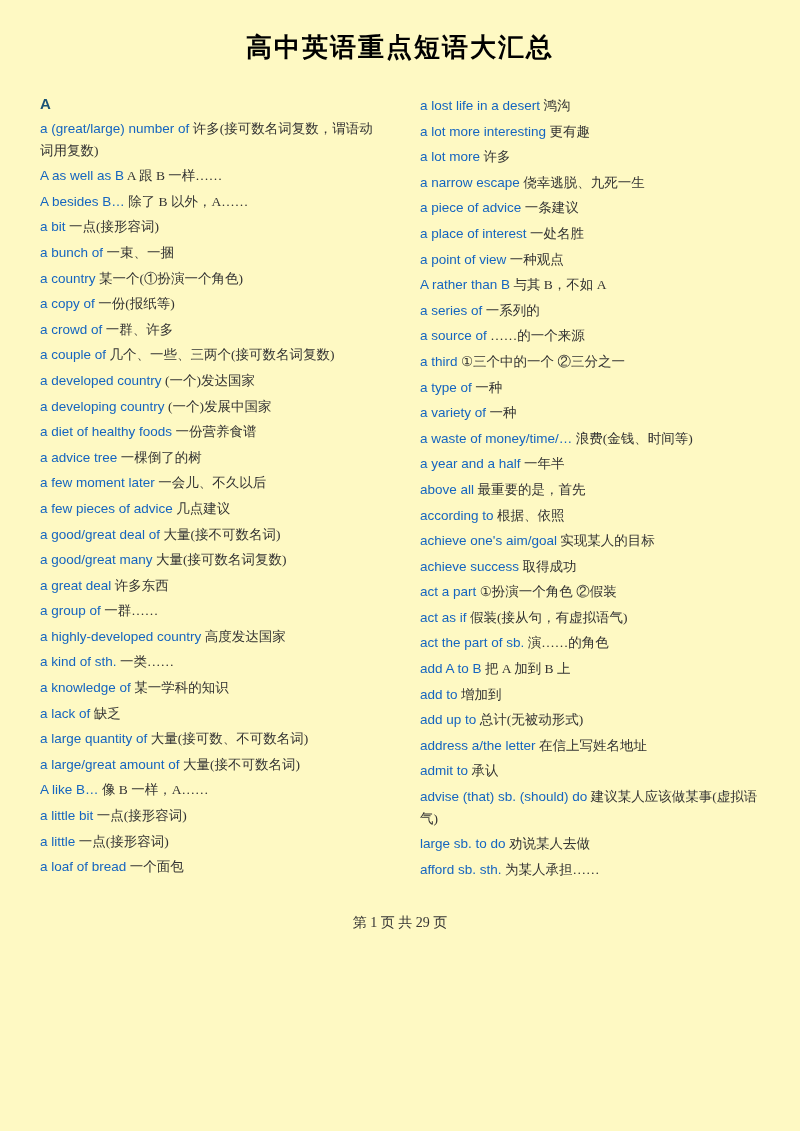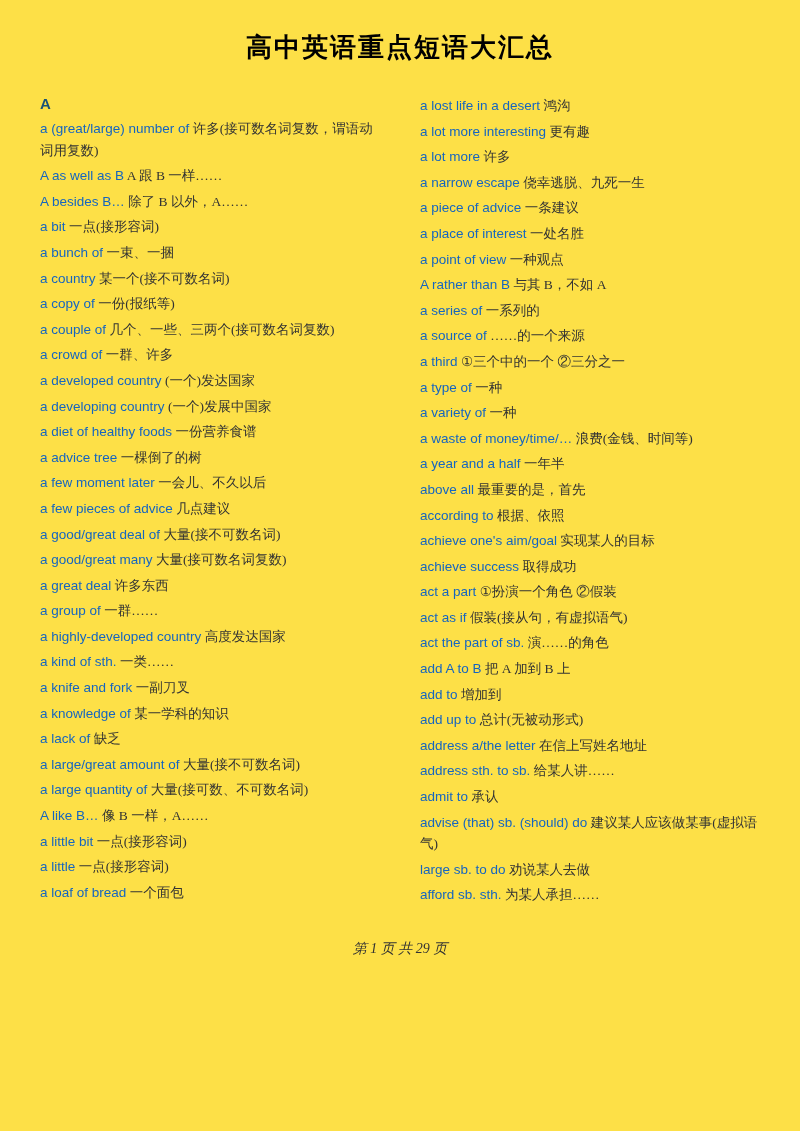--- a/index.html
+++ b/index.html
@@ -11,21 +11,21 @@
       background: #ffffff;
       font-family: "SimSun", "宋体", serif;
       font-size: 14px;
       color: #333;
       width: 800px;
       min-height: 1131px;
     }
     .page {
       width: 800px;
       min-height: 1131px;
-      background: #fde047;
+      background: #fef9c3;
       padding: 30px 40px 40px 40px;
       position: relative;
     }
     .title {
       text-align: center;
       font-size: 26px;
       font-weight: bold;
       color: #000;
       margin-bottom: 30px;
       letter-spacing: 2px;
@@ -65,60 +65,58 @@
       font-family: Arial, "Times New Roman", sans-serif;
     }
     .zh {
       color: #333;
     }
     .footer {
       text-align: center;
       margin-top: 30px;
       font-size: 14px;
       color: #333;
-      font-style: italic;
     }
   </style>
 </head>
 <body>
 
 <div class="page">
   <div class="title">高中英语重点短语大汇总</div>
 
   <div class="content-area">
 
     <div class="column column-left">
       <div class="section-letter">A</div>
       <div id="left-entries">
           <div class="entry"><span class="en">a (great/large) number of</span>  <span class="zh">许多(接可数名词复数，谓语动词用复数)</span></div>
           <div class="entry"><span class="en">A as well as B</span>  <span class="zh">A 跟 B 一样……</span></div>
           <div class="entry"><span class="en">A besides B…</span>  <span class="zh">除了 B 以外，A……</span></div>
           <div class="entry"><span class="en">a bit</span>  <span class="zh">一点(接形容词)</span></div>
           <div class="entry"><span class="en">a bunch of</span>  <span class="zh">一束、一捆</span></div>
-          <div class="entry"><span class="en">a country</span>  <span class="zh">某一个(接不可数名词)</span></div>
+          <div class="entry"><span class="en">a country</span>  <span class="zh">某一个(①扮演一个角色)</span></div>
           <div class="entry"><span class="en">a copy of</span>  <span class="zh">一份(报纸等)</span></div>
+          <div class="entry"><span class="en">a crowd of</span>  <span class="zh">一群、许多</span></div>
           <div class="entry"><span class="en">a couple of</span>  <span class="zh">几个、一些、三两个(接可数名词复数)</span></div>
-          <div class="entry"><span class="en">a crowd of</span>  <span class="zh">一群、许多</span></div>
           <div class="entry"><span class="en">a developed country</span>  <span class="zh">(一个)发达国家</span></div>
           <div class="entry"><span class="en">a developing country</span>  <span class="zh">(一个)发展中国家</span></div>
           <div class="entry"><span class="en">a diet of healthy foods</span>  <span class="zh">一份营养食谱</span></div>
           <div class="entry"><span class="en">a advice tree</span>  <span class="zh">一棵倒了的树</span></div>
           <div class="entry"><span class="en">a few moment later</span>  <span class="zh">一会儿、不久以后</span></div>
           <div class="entry"><span class="en">a few pieces of advice</span>  <span class="zh">几点建议</span></div>
           <div class="entry"><span class="en">a good/great deal of</span>  <span class="zh">大量(接不可数名词)</span></div>
           <div class="entry"><span class="en">a good/great many</span>  <span class="zh">大量(接可数名词复数)</span></div>
           <div class="entry"><span class="en">a great deal</span>  <span class="zh">许多东西</span></div>
           <div class="entry"><span class="en">a group of</span>  <span class="zh">一群……</span></div>
           <div class="entry"><span class="en">a highly-developed country</span>  <span class="zh">高度发达国家</span></div>
           <div class="entry"><span class="en">a kind of sth.</span>  <span class="zh">一类……</span></div>
-          <div class="entry"><span class="en">a knife and fork</span>  <span class="zh">一副刀叉</span></div>
           <div class="entry"><span class="en">a knowledge of</span>  <span class="zh">某一学科的知识</span></div>
           <div class="entry"><span class="en">a lack of</span>  <span class="zh">缺乏</span></div>
+          <div class="entry"><span class="en">a large quantity of</span>  <span class="zh">大量(接可数、不可数名词)</span></div>
           <div class="entry"><span class="en">a large/great amount of</span>  <span class="zh">大量(接不可数名词)</span></div>
-          <div class="entry"><span class="en">a large quantity of</span>  <span class="zh">大量(接可数、不可数名词)</span></div>
           <div class="entry"><span class="en">A like B…</span>  <span class="zh">像 B 一样，A……</span></div>
           <div class="entry"><span class="en">a little bit</span>  <span class="zh">一点(接形容词)</span></div>
           <div class="entry"><span class="en">a little</span>  <span class="zh">一点(接形容词)</span></div>
           <div class="entry"><span class="en">a loaf of bread</span>  <span class="zh">一个面包</span></div>
         </div>
     </div>
 
     <div class="column column-right">
       <div id="right-entries">
           <div class="entry"><span class="en">a lost life in a desert</span>  <span class="zh">鸿沟</span></div>
@@ -140,21 +138,20 @@
           <div class="entry"><span class="en">according to</span>  <span class="zh">根据、依照</span></div>
           <div class="entry"><span class="en">achieve one's aim/goal</span>  <span class="zh">实现某人的目标</span></div>
           <div class="entry"><span class="en">achieve success</span>  <span class="zh">取得成功</span></div>
           <div class="entry"><span class="en">act a part</span>  <span class="zh">①扮演一个角色  ②假装</span></div>
           <div class="entry"><span class="en">act as if</span>  <span class="zh">假装(接从句，有虚拟语气)</span></div>
           <div class="entry"><span class="en">act the part of sb.</span>  <span class="zh">演……的角色</span></div>
           <div class="entry"><span class="en">add A to B</span>  <span class="zh">把 A 加到 B 上</span></div>
           <div class="entry"><span class="en">add to</span>  <span class="zh">增加到</span></div>
           <div class="entry"><span class="en">add up to</span>  <span class="zh">总计(无被动形式)</span></div>
           <div class="entry"><span class="en">address a/the letter</span>  <span class="zh">在信上写姓名地址</span></div>
-          <div class="entry"><span class="en">address sth. to sb.</span>  <span class="zh">给某人讲……</span></div>
           <div class="entry"><span class="en">admit to</span>  <span class="zh">承认</span></div>
           <div class="entry"><span class="en">advise (that) sb. (should) do</span>  <span class="zh">建议某人应该做某事(虚拟语气)</span></div>
           <div class="entry"><span class="en">large sb. to do</span>  <span class="zh">劝说某人去做</span></div>
           <div class="entry"><span class="en">afford sb. sth.</span>  <span class="zh">为某人承担……</span></div>
         </div>
     </div>
   </div>
 
   <div class="footer">第 1 页 共 29 页</div>
 </div>

